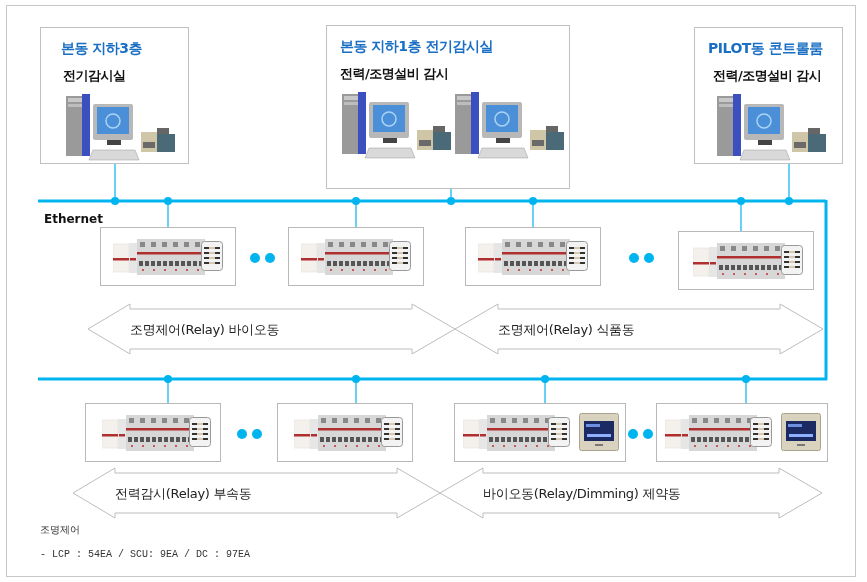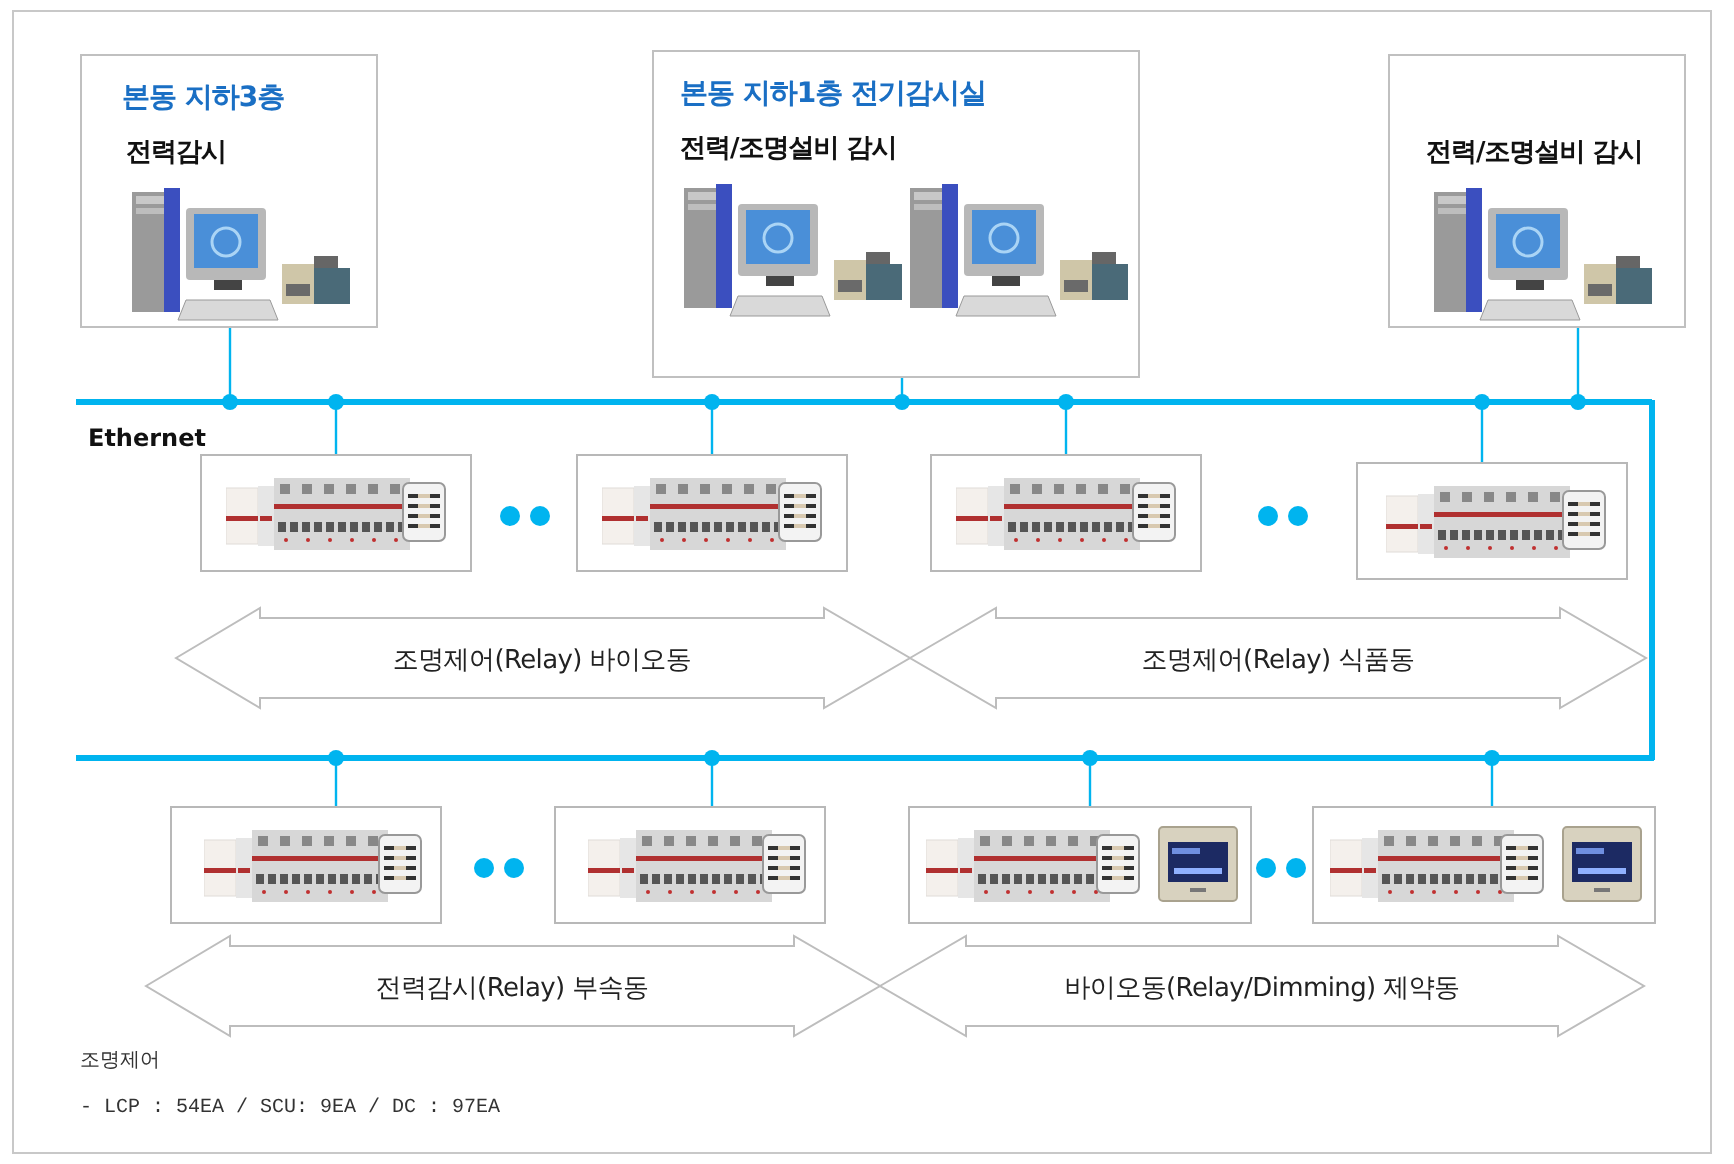--- a/index.html
+++ b/index.html
@@ -8,21 +8,21 @@
   .ws-box { position: absolute; border: 1px solid #c0c0c0; background: #fff; box-sizing: border-box; }
   .ws-title { position: absolute; color: #1a6fc4; font-weight: bold; font-size: 14px; white-space: nowrap; letter-spacing: -0.5px; }
   .ws-sub { position: absolute; color: #111; font-weight: bold; font-size: 13px; white-space: nowrap; letter-spacing: -0.5px; }
   .pc { position: absolute; width: 118px; height: 68px; }
   .panel-box { position: absolute; border: 1px solid #b8b8b8; background: #fff; box-sizing: border-box; }
   .lcp { position: absolute; width: 92px; height: 36px; }
   .switch { position: absolute; width: 22px; height: 30px; }
   .touch { position: absolute; width: 40px; height: 38px; }
   .dots { position: absolute; width: 30px; height: 12px; }
   .dot { position: absolute; width: 10px; height: 10px; border-radius: 50%; background: #00b4ef; top: 1px; }
-  .arrow-label { position: absolute; font-size: 13px; color: #222; white-space: nowrap; letter-spacing: -0.3px; text-align: center; }
+  .arrow-label { position: absolute; font-size: 13px; color: #222; white-space: nowrap; letter-spacing: -0.3px; text-align: left; }
   .ethernet-label { position: absolute; left: 44px; top: 212px; font-weight: bold; font-size: 12px; color: #111; }
   .note { position: absolute; font-size: 10px; color: #333; white-space: nowrap; }
   svg.net { position: absolute; left: 0; top: 0; width: 867px; height: 582px; pointer-events: none; }
 </style>
 </head>
 <body>
 
 <div class="frame"></div>
 
 <svg class="net" viewBox="0 0 867 582">
@@ -65,38 +65,39 @@
   <g stroke="#bdbdbd" fill="#fff" stroke-width="1">
     <polygon points="88,329 130,304 130,309 412,309 412,304 455,329 412,354 412,349 130,349 130,354"></polygon>
     <polygon points="455,329 498,304 498,309 780,309 780,304 823,329 780,354 780,349 498,349 498,354"></polygon>
     <polygon points="73,493 115,468 115,473 397,473 397,468 440,493 397,518 397,513 115,513 115,518"></polygon>
     <polygon points="440,493 483,468 483,473 779,473 779,468 822,493 779,518 779,513 483,513 483,518"></polygon>
   </g>
 </svg>
 
 <div class="ws-box" style="left:40px;top:27px;width:149px;height:137px;">
   <div class="ws-title" style="left:8px;top:12px;margin-left:12px;">본동 지하3층</div>
-  <div class="ws-sub" style="left:22px;top:39px;">전력감시</div>
+  <div class="ws-sub" style="left:22px;top:39px;">전기감시실</div>
   <svg class="pc" style="left:22px;top:66px;" viewBox="0 0 118 68">
       <use href="#pc-sym"></use>
     </svg>
 </div>
 
 <div class="ws-box" style="left:326px;top:25px;width:244px;height:164px;">
   <div class="ws-title" style="left:13px;top:12px;">본동 지하1층 전기감시실</div>
   <div class="ws-sub" style="left:13px;top:39px;">전력/조명설비 감시</div>
   <svg class="pc" style="left:12px;top:66px;" viewBox="0 0 118 68">
       <use href="#pc-sym"></use>
     </svg>
   <svg class="pc" style="left:125px;top:66px;" viewBox="0 0 118 68">
       <use href="#pc-sym"></use>
     </svg>
 </div>
 
 <div class="ws-box" style="left:694px;top:27px;width:149px;height:137px;">
+  <div class="ws-title" style="left:13px;top:12px;">PILOT동 콘트롤룸</div>
   <div class="ws-sub" style="left:18px;top:39px;">전력/조명설비 감시</div>
   <svg class="pc" style="left:19px;top:66px;" viewBox="0 0 118 68">
       <use href="#pc-sym"></use>
     </svg>
 </div>
 
 <div class="ethernet-label">Ethernet</div>
 
 <div class="panel-box" style="left:100px;top:227px;width:136px;height:59px;">
   <svg class="lcp" style="left:12px;top:11px;" viewBox="0 0 92 36">

